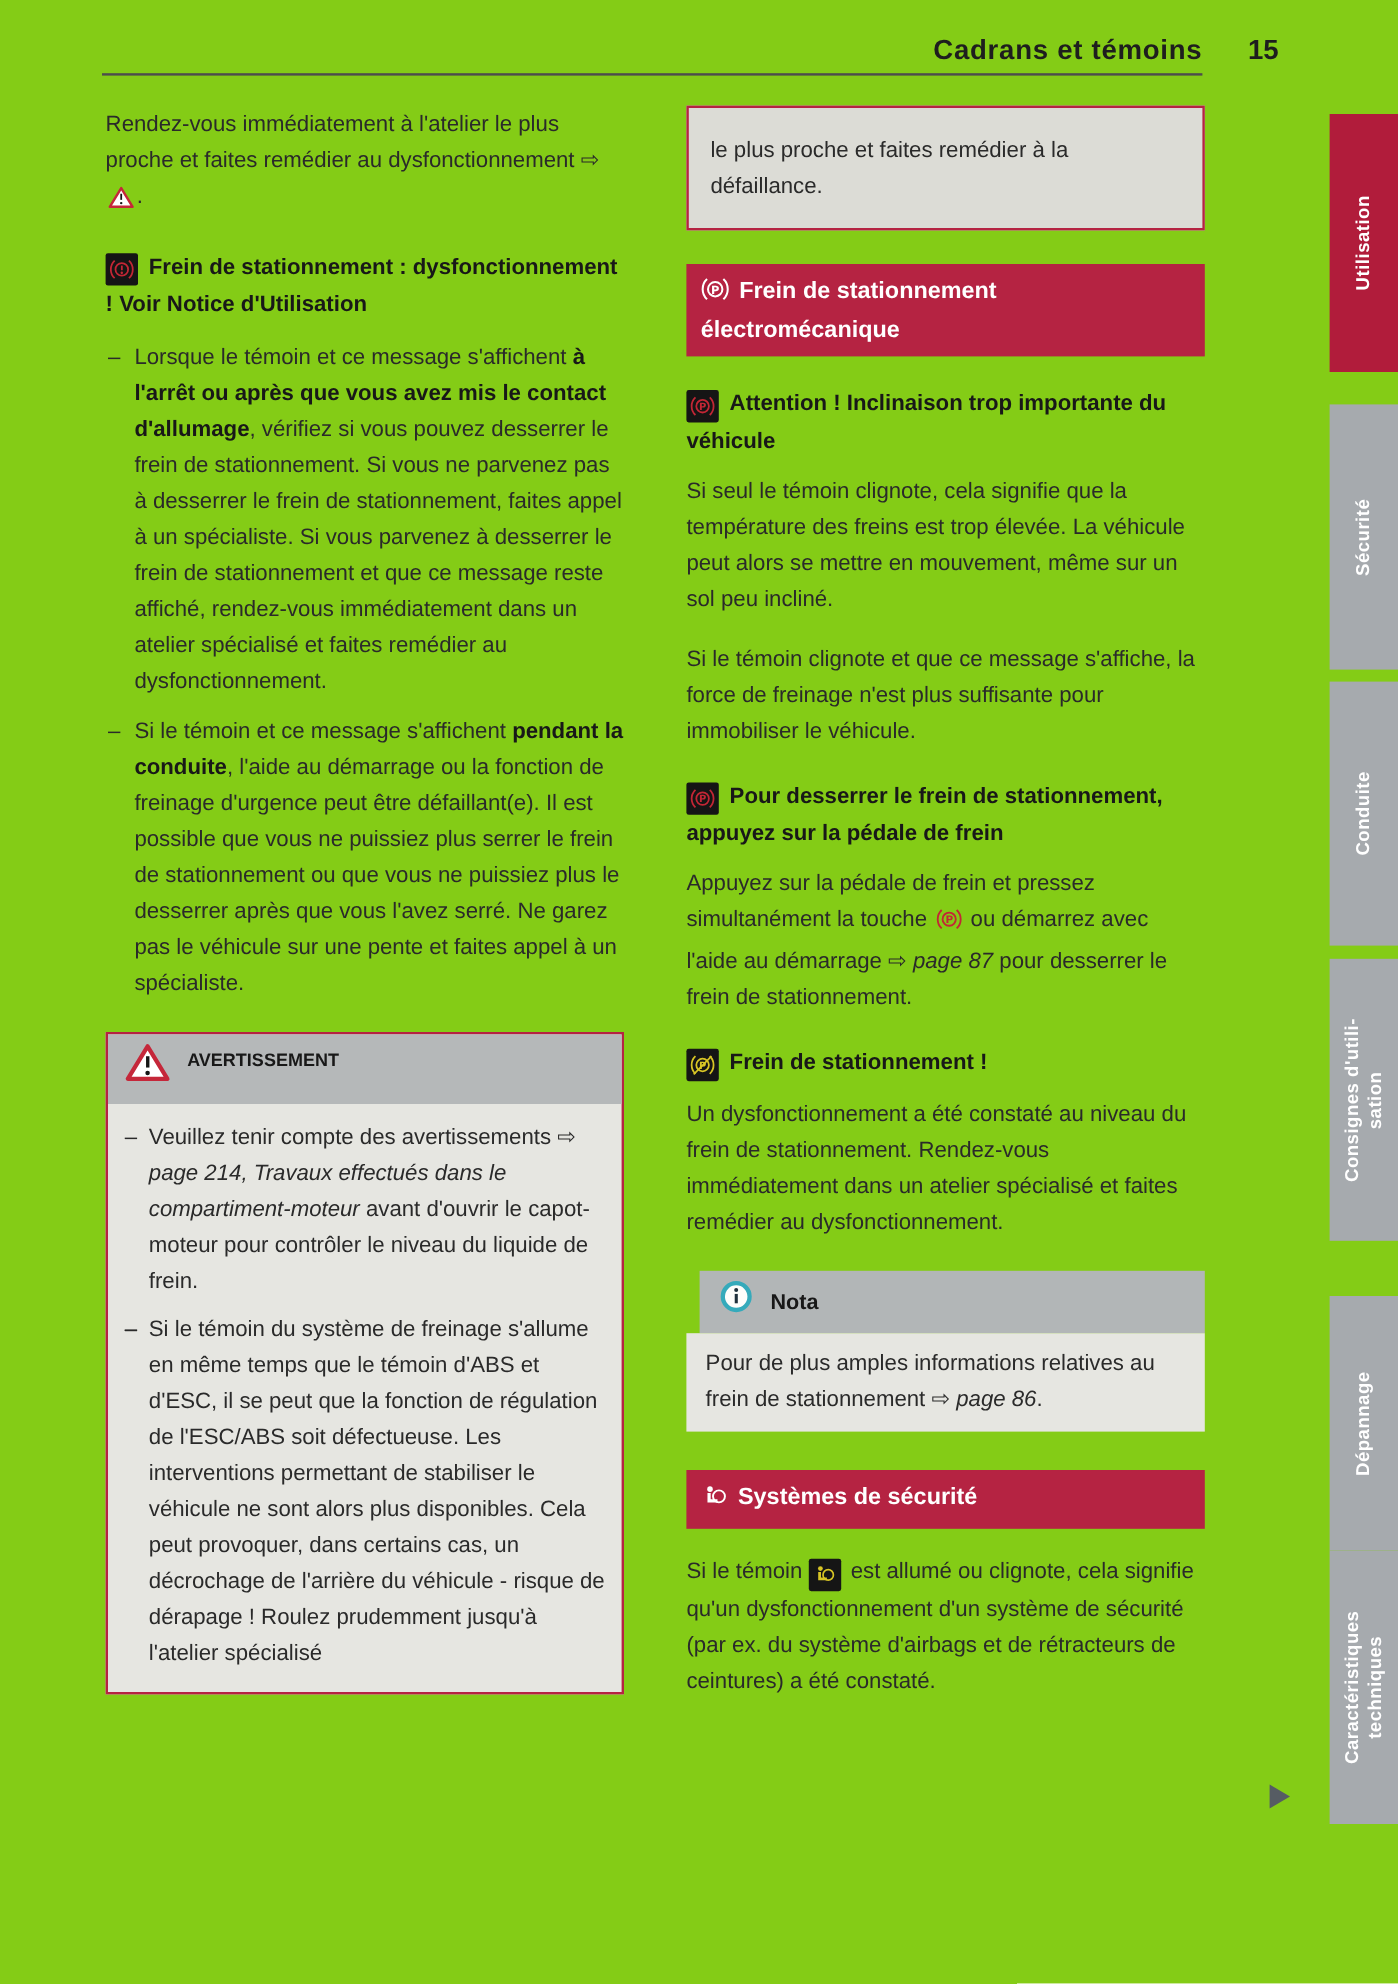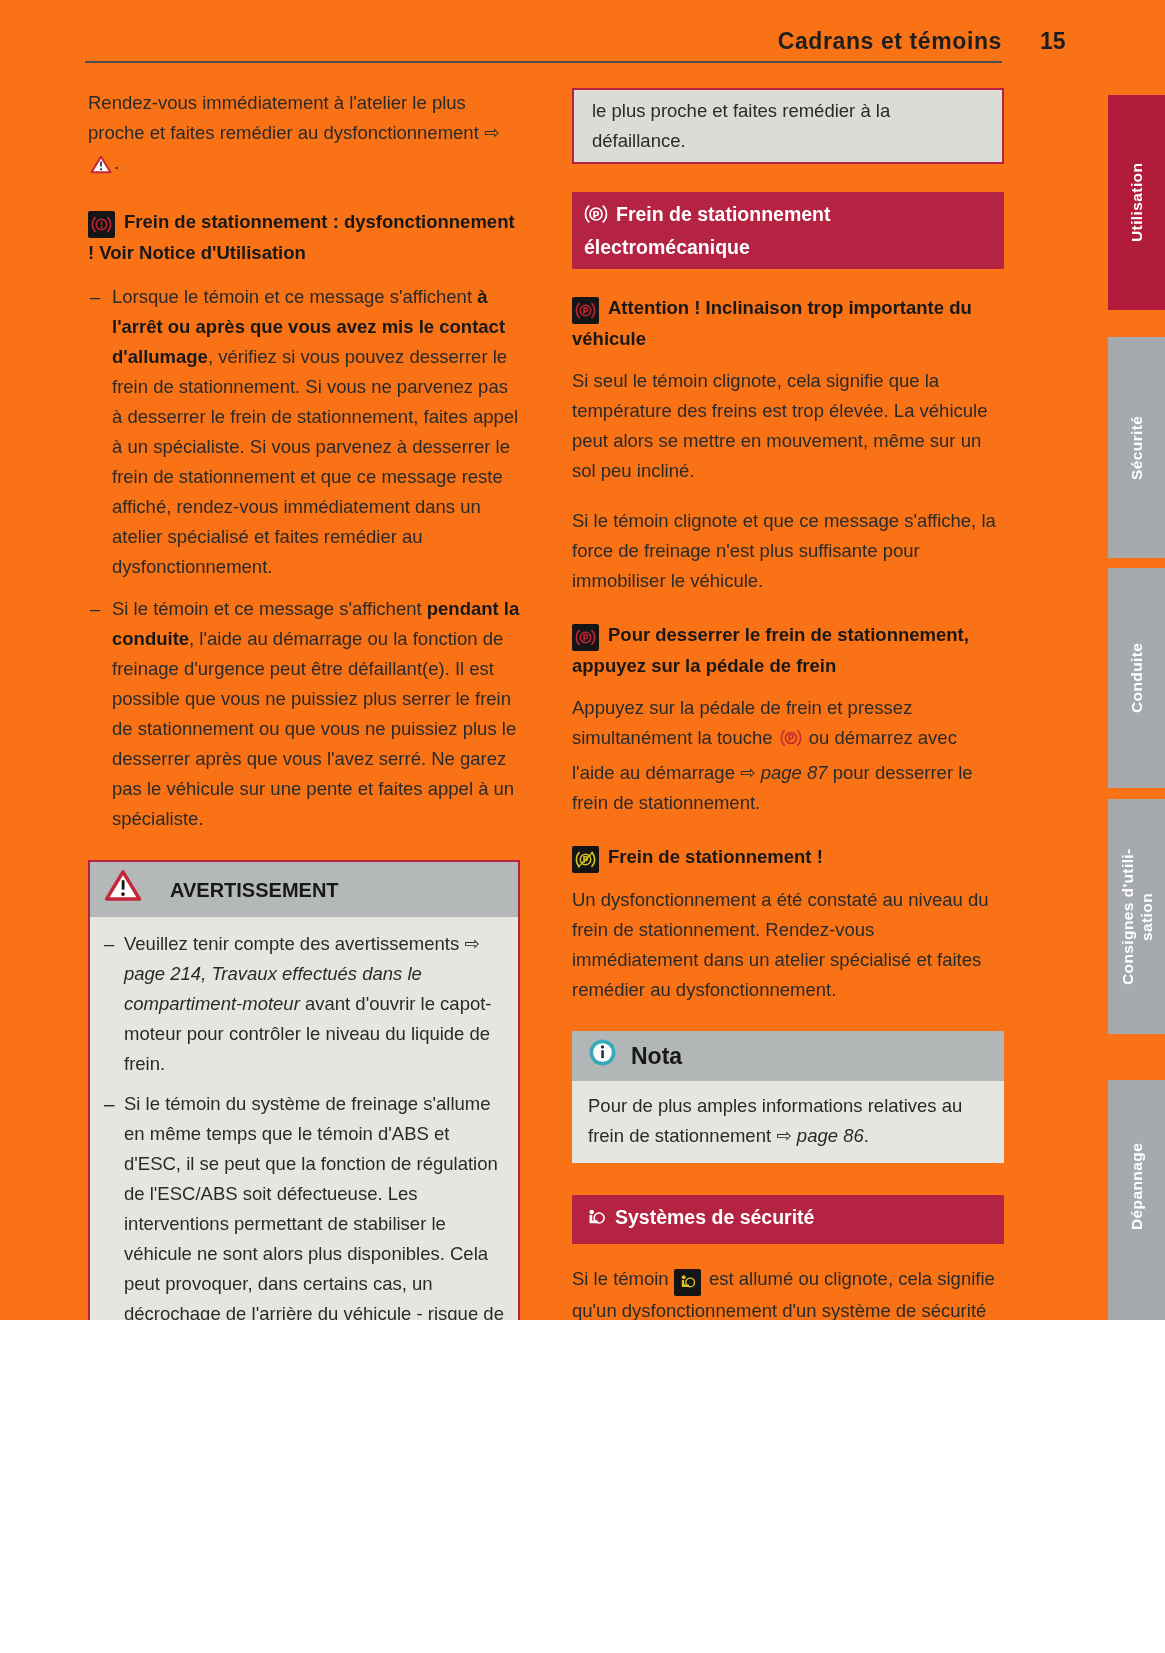--- a/index.html
+++ b/index.html
@@ -1,16 +1,16 @@
 <!DOCTYPE html>
 <html lang="fr"><head>
 <meta charset="utf-8">
 <style>
   html,body{margin:0;padding:0;background:#ffffff;}
-  .page{position:relative;width:1165px;height:1320px;background:#f97316;overflow:hidden;
+  .page{position:relative;width:1165px;height:1653px;background:#84cc16;overflow:hidden;
         font-family:"Liberation Sans","DejaVu Sans",sans-serif;color:#2a2a2a;}
 
   
   .htitle{position:absolute;top:28px;right:163px;font-size:23px;font-weight:bold;
           letter-spacing:.6px;color:#1e1e1e;}
   .hpage{position:absolute;top:28px;left:1040px;font-size:23px;font-weight:bold;color:#1e1e1e;}
   .hrule{position:absolute;top:61px;left:85px;width:917px;height:2px;background:#4d4d4d;}
 
   
   .col{position:absolute;top:88px;width:432px;font-size:18.5px;line-height:30px;}
@@ -30,34 +30,34 @@
   .banner{background:#b52342;color:#fff;font-size:19.5px;font-weight:bold;line-height:28px;
           padding:8px 12px;margin:0 0 20px 0;}
   .banner .bicon{display:inline-block;vertical-align:-5px;margin-right:8px;}
 
   
   .dlist{margin:14px 0 0 0;}
   .ditem{position:relative;padding-left:24px;margin:0 0 12px 0;}
   .ditem .dash{position:absolute;left:2px;top:0;}
 
   
-  .contbox{border:2px solid #b52342;background:#dcdcd6;padding:6px 18px;margin:0 0 28px 0;}
+  .contbox{border:2px solid #b52342;background:#dcdcd6;padding:20px 18px;margin:0 0 28px 0;}
 
   
   .warnbox{border:2px solid #b52342;background:#e6e6e1;margin:26px 0 0 0;}
-  .warnhead{background:#b5b8b9;display:flex;align-items:center;gap:28px;padding:7px 14px;
-            font-size:20px;font-weight:bold;color:#181818;}
+  .warnhead{background:#b5b8b9;display:flex;align-items:flex-start;gap:14px;padding:7px 14px;
+            font-size:15px;font-weight:bold;color:#181818;}
   .warnbody{padding:12px 14px 8px 14px;}
   .warnbody .ditem{padding-left:20px;margin-bottom:10px;}
   .warnbody .ditem .dash{left:0;}
 
   
   .notabox{margin:26px 0 32px 0;}
   .notahead{background:#b2b6b7;display:flex;align-items:center;gap:14px;padding:7px 16px;
-            font-size:23px;font-weight:bold;color:#181818;}
+            font-size:18px;font-weight:bold;color:#181818;margin-left:11px;}
   .notabody{background:#e6e6e1;padding:10px 16px 12px 16px;}
 
   
   .tab{position:absolute;left:1108px;width:57px;background:#a6aaae;color:#fff;
        display:flex;align-items:center;justify-content:center;
        writing-mode:vertical-rl;transform:rotate(180deg);
        font-size:15.5px;font-weight:bold;letter-spacing:.4px;white-space:pre-line;
        text-align:center;line-height:19px;}
   .tab.active{background:#b11c3b;}
 

